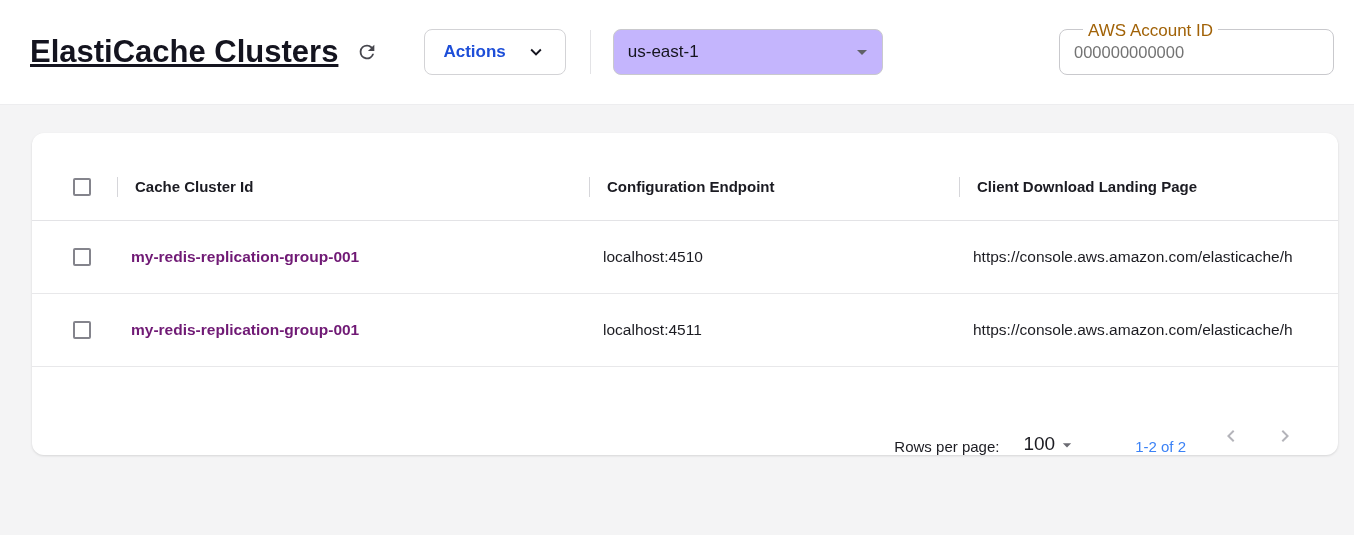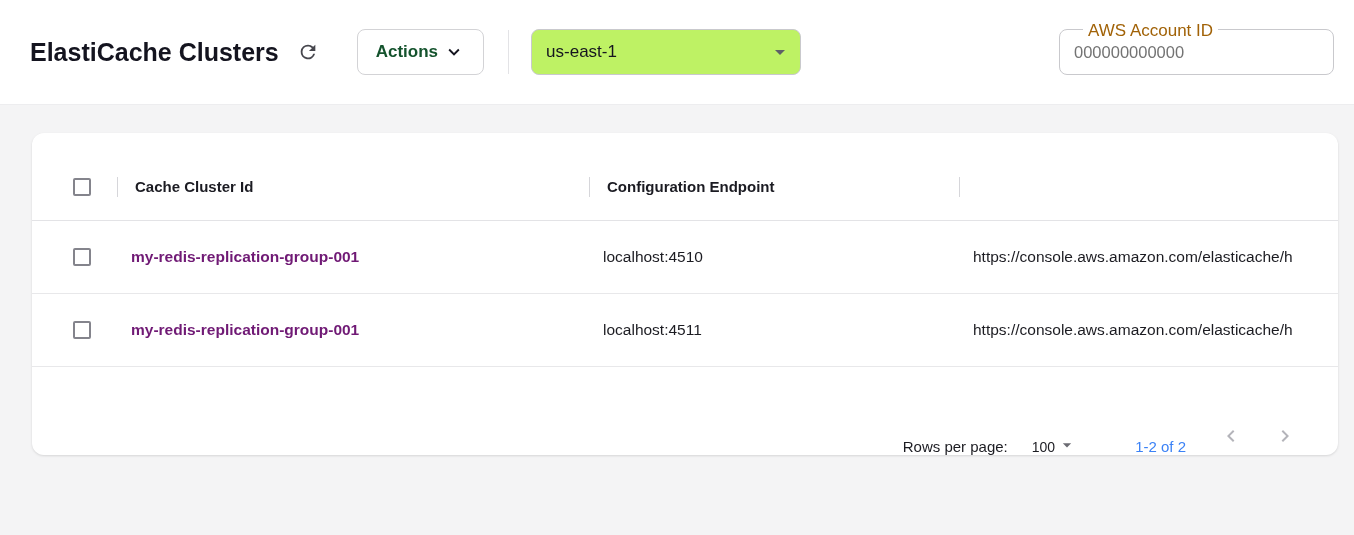--- a/index.html
+++ b/index.html
@@ -14,46 +14,46 @@
   
   .topbar {
     height: 105px;
     background: #ffffff;
     display: flex;
     align-items: center;
     padding: 0 20px 0 30px;
     border-bottom: 1px solid #ededef;
     flex: 0 0 auto;
   }
-  .page-title { font-size: 25px; font-weight: 700; color: #14141f; white-space: nowrap; }
+  .page-title { font-size: 31px; font-weight: 700; color: #14141f; white-space: nowrap; text-decoration: underline; }
   .icon-btn {
     background: none; border: none; cursor: pointer;
     width: 34px; height: 34px; border-radius: 50%;
     display: flex; align-items: center; justify-content: center;
     margin-left: 12px;
   }
   .text-btn {
     background: none; border: none; cursor: pointer;
     font-family: inherit; font-size: 17px; font-weight: 600; color: #15151f;
     padding: 10px 10px; margin-left: 62px; white-space: nowrap;
   }
   .outlined-btn {
     background: #ffffff; cursor: pointer;
     border: 1px solid #d3d3d6; border-radius: 8px;
-    height: 46px; padding: 0 18px; margin-left: 32px;
-    display: flex; align-items: center; gap: 5px;
-    font-family: inherit; font-size: 17px; font-weight: 600; color: #14532d;
+    height: 46px; padding: 0 18px; margin-left: 40px;
+    display: flex; align-items: center; gap: 19px;
+    font-family: inherit; font-size: 17px; font-weight: 600; color: #1d4ed8;
     white-space: nowrap;
   }
   .vdivider { width: 1px; height: 44px; background: #e3e3e6; margin-left: 24px; flex: 0 0 auto; }
   .select-field {
     width: 270px; height: 46px; margin-left: 22px;
     border: 1px solid #c9c9cd; border-radius: 8px;
     display: flex; align-items: center; justify-content: space-between;
-    padding: 0 8px 0 14px; cursor: pointer; background: #bef264;
+    padding: 0 8px 0 14px; cursor: pointer; background: #c4b5fd;
     font-size: 17px; color: #15151f; flex: 0 0 auto;
   }
   .account-field {
     position: relative; width: 275px; height: 46px;
     border: 1px solid #c9c9cd; border-radius: 8px;
     margin-left: auto; background: #fff; flex: 0 0 auto;
   }
   .field-label {
     position: absolute; top: -9px; left: 23px;
     background: #ffffff; padding: 0 5px;
@@ -112,21 +112,21 @@
   .tfooter {
     height: 88px;
     display: flex; align-items: flex-end; justify-content: flex-end;
     padding-right: 34px;
   }
   .rpp-label { font-size: 15px; color: #1c1c22; }
   .rpp-select {
     display: flex; align-items: flex-end; gap: 2px;
     margin-left: 24px; cursor: pointer;
   }
-  .rpp-value { font-size: 14px; color: #1c1c22; }
+  .rpp-value { font-size: 19px; color: #1c1c22; }
   .range-text { font-size: 15px; color: #3b82f6; margin-left: 58px; }
   .pag-btn {
     background: none; border: none; cursor: default;
     width: 38px; height: 38px; border-radius: 50%;
     display: flex; align-items: center; justify-content: center;
   }
   .pag-prev { margin-left: 26px; }
   .pag-next { margin-left: 16px; }
 </style>
 </head>
@@ -176,20 +176,21 @@
         <div class="header-cell">
           <span class="colsep"></span>
           <span>Cache Cluster Id</span>
         </div>
         <div class="header-cell">
           <span class="colsep"></span>
           <span>Configuration Endpoint</span>
         </div>
         <div class="header-cell">
           <span class="colsep"></span>
+          <span>Client Download Landing Page</span>
         </div>
       </div>
 
       <div class="tgrid-row trow">
         <div class="checkbox-cell">
           <span class="checkbox"></span>
         </div>
         <div class="cell">
           <a class="cell-link">my-redis-replication-group-001</a>
         </div>

